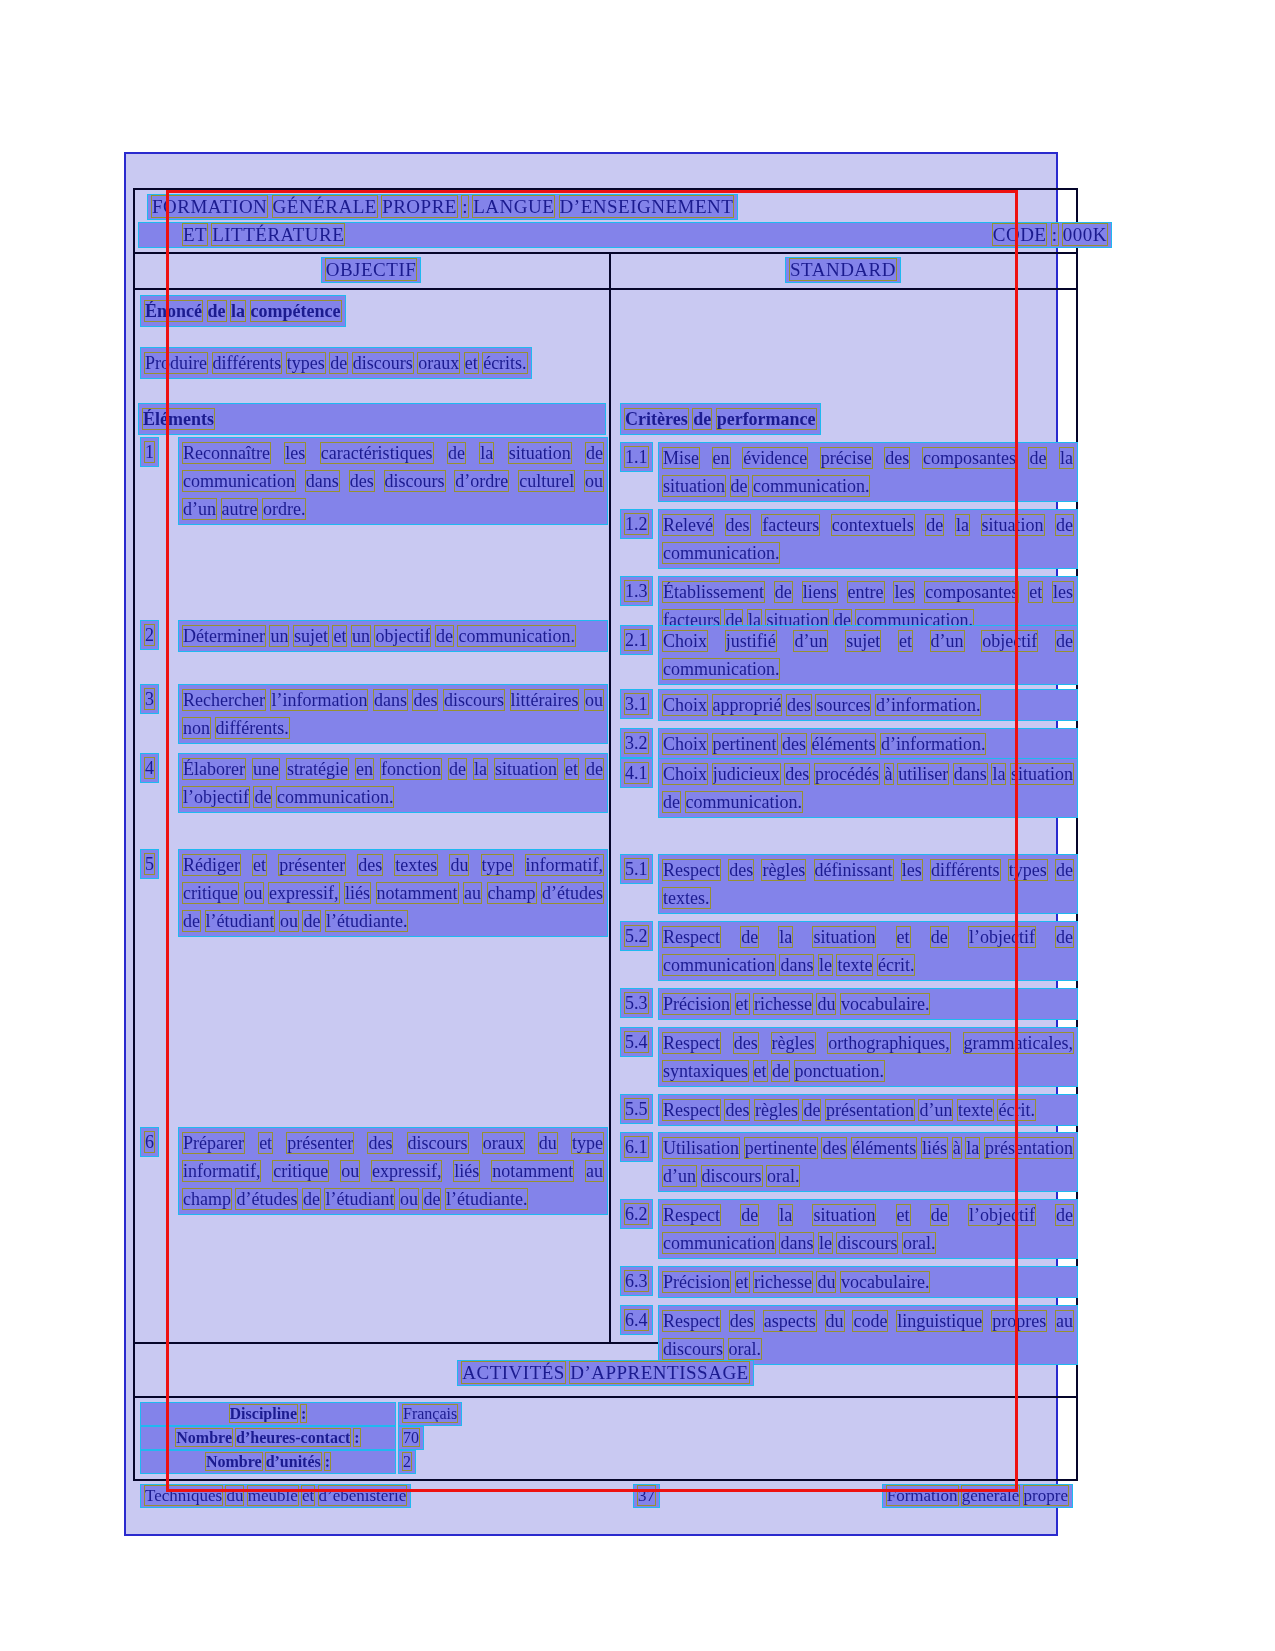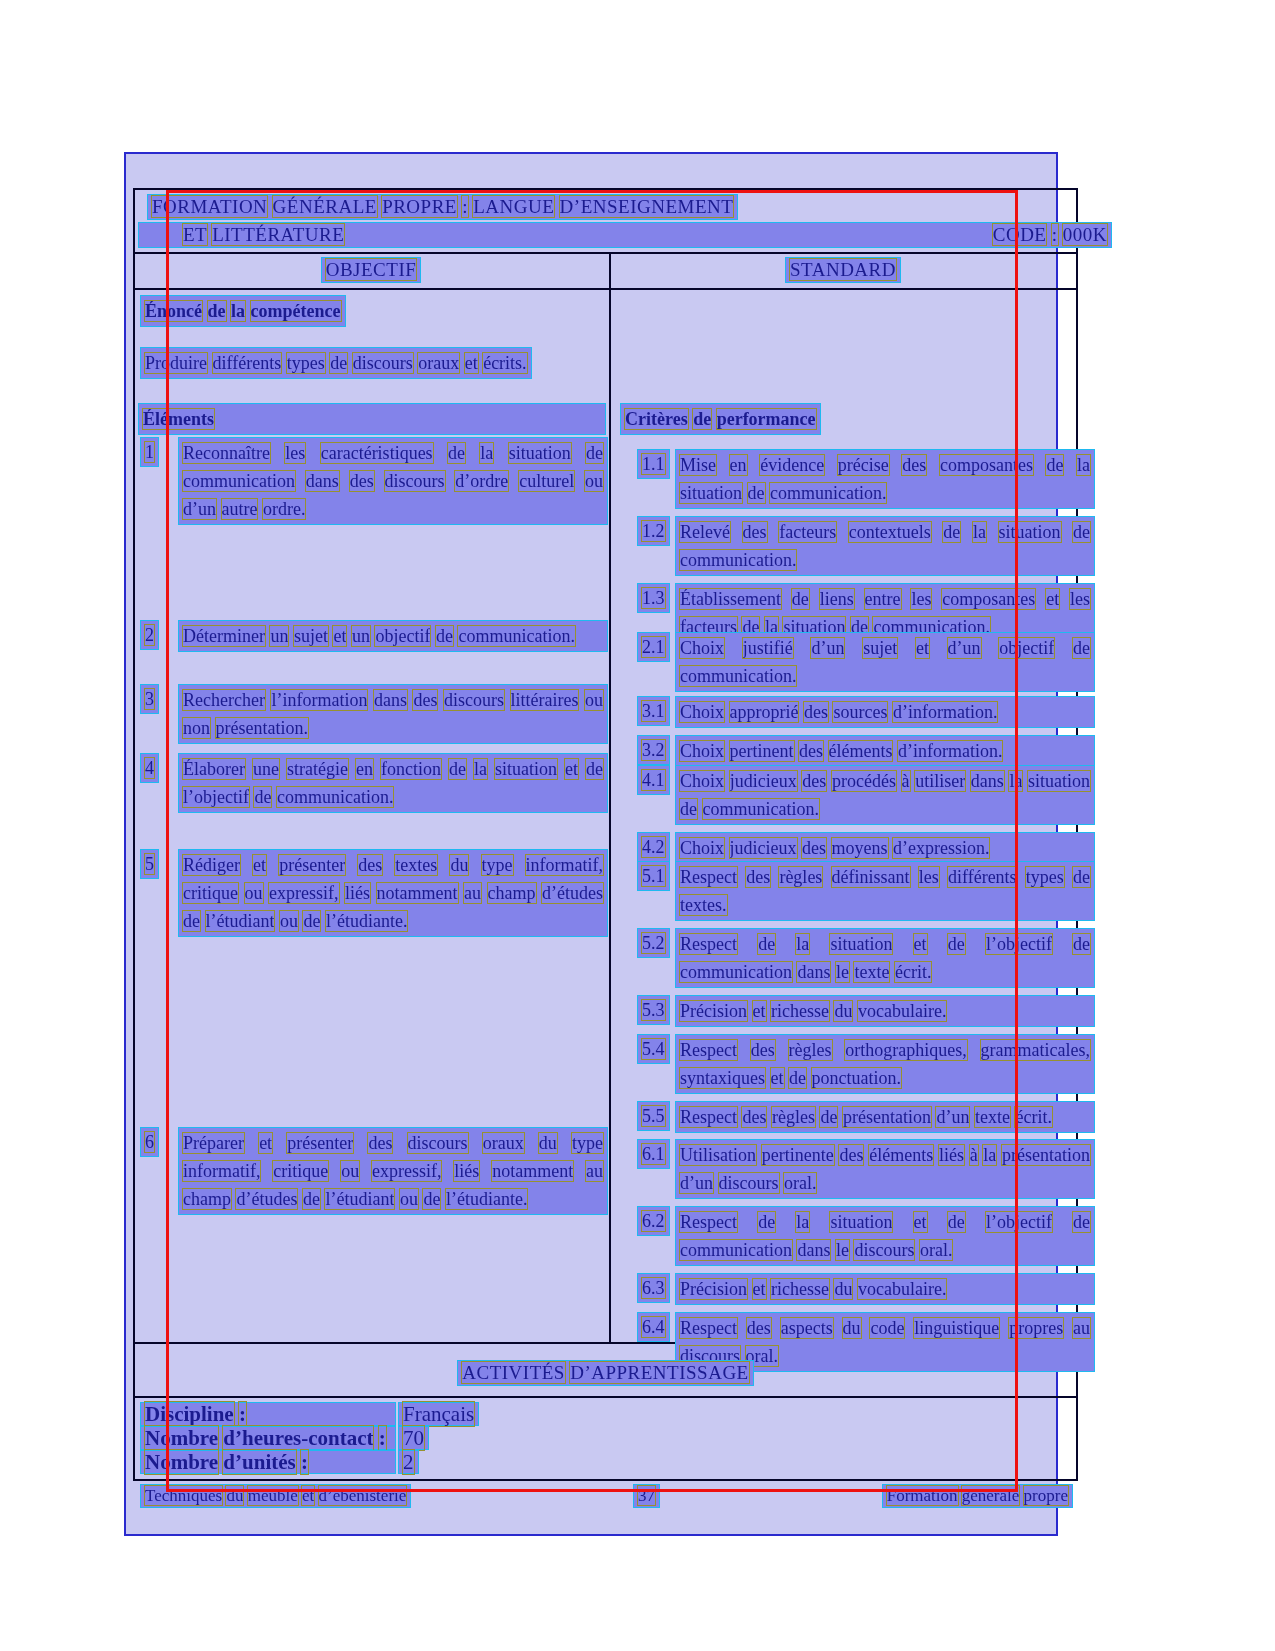--- a/index.html
+++ b/index.html
@@ -18,25 +18,25 @@
     padding:1px 4px;box-decoration-break:clone;-webkit-box-decoration-break:clone;}
   .fit{display:inline-block;}
   .w{outline:1px solid var(--olive,#97912f);}
   .txt{font-size:18px;line-height:28px;text-align:justify;word-spacing:1px;}
   .b{font-weight:bold;}
   .hdr{font-size:19px;letter-spacing:.5px;}
   .center{text-align:center;}
   .rowpair{position:absolute;left:140px;width:938px;z-index:30;}
   .num{position:absolute;left:0;top:0;padding:0 4px;}
   .ltext{margin-left:38px;width:420px;}
-  .rcol{position:absolute;left:480px;top:12px;width:455px;margin-left:17px;}
+  .rcol{position:absolute;left:480px;top:5px;width:455px;}
   .crit{position:relative;padding-left:38px;margin-bottom:7px;}
   .ctext{width:410px;}
   .titlebar{display:flex;justify-content:space-between;align-items:baseline;padding-left:44px;}
-  .fieldrow{position:absolute;left:140px;z-index:30;font-size:21px;line-height:20px;}
+  .fieldrow{position:absolute;left:140px;z-index:30;font-size:16px;line-height:20px;text-align:center;}
   .flabel{display:inline-block;width:246px;}
   .fvalue{position:absolute;left:258px;top:0;}
   .footer{position:absolute;left:140px;top:1484px;width:933px;display:flex;
     justify-content:space-between;font-size:17px;z-index:30;}
 </style>
 </head>
 <body>
 
 <div class="canvas">
 
@@ -106,44 +106,40 @@
     <div class="rcol">
       <div class="crit">
         <span class="bar num words"><span class="w">2.1</span></span>
         <div class="bar ctext words"><span class="w">Choix</span> <span class="w">justifié</span> <span class="w">d’un</span> <span class="w">sujet</span> <span class="w">et</span> <span class="w">d’un</span> <span class="w">objectif</span> <span class="w">de</span> <span class="w">communication.</span></div>
       </div>
     </div>
   </div>
 
   <div class="rowpair txt" style="top:684px;">
     <span class="bar num words"><span class="w">3</span></span>
-    <div class="bar ltext words"><span class="w">Rechercher</span> <span class="w">l’information</span> <span class="w">dans</span> <span class="w">des</span> <span class="w">discours</span> <span class="w">littéraires</span> <span class="w">ou</span> <span class="w">non</span> <span class="w">présentation.</span></div>
+    <div class="bar ltext words"><span class="w">Rechercher</span> <span class="w">l’information</span> <span class="w">dans</span> <span class="w">des</span> <span class="w">discours</span> <span class="w">littéraires</span> <span class="w">ou</span> <span class="w">non</span> <span class="w">différents.</span></div>
     <div class="rcol">
       <div class="crit">
         <span class="bar num words"><span class="w">3.1</span></span>
         <div class="bar ctext words"><span class="w">Choix</span> <span class="w">approprié</span> <span class="w">des</span> <span class="w">sources</span> <span class="w">d’information.</span></div>
       </div>
       <div class="crit">
         <span class="bar num words"><span class="w">3.2</span></span>
         <div class="bar ctext words"><span class="w">Choix</span> <span class="w">pertinent</span> <span class="w">des</span> <span class="w">éléments</span> <span class="w">d’information.</span></div>
       </div>
     </div>
   </div>
 
   <div class="rowpair txt" style="top:753px;">
     <span class="bar num words"><span class="w">4</span></span>
     <div class="bar ltext words"><span class="w">Élaborer</span> <span class="w">une</span> <span class="w">stratégie</span> <span class="w">en</span> <span class="w">fonction</span> <span class="w">de</span> <span class="w">la</span> <span class="w">situation</span> <span class="w">et</span> <span class="w">de</span> <span class="w">l’objectif</span> <span class="w">de</span> <span class="w">communication.</span></div>
     <div class="rcol">
       <div class="crit">
         <span class="bar num words"><span class="w">4.1</span></span>
         <div class="bar ctext words"><span class="w">Choix</span> <span class="w">judicieux</span> <span class="w">des</span> <span class="w">procédés</span> <span class="w">à</span> <span class="w">utiliser</span> <span class="w">dans</span> <span class="w">la</span> <span class="w">situation</span> <span class="w">de</span> <span class="w">communication.</span></div>
-      </div>
-      <div class="crit">
-        <span class="bar num words"><span class="w">4.2</span></span>
-        <div class="bar ctext words"><span class="w">Choix</span> <span class="w">judicieux</span> <span class="w">des</span> <span class="w">moyens</span> <span class="w">d’expression.</span></div>
       </div>
     </div>
   </div>
 
   <div class="rowpair txt" style="top:849px;">
     <span class="bar num words"><span class="w">5</span></span>
     <div class="bar ltext words"><span class="w">Rédiger</span> <span class="w">et</span> <span class="w">présenter</span> <span class="w">des</span> <span class="w">textes</span> <span class="w">du</span> <span class="w">type</span> <span class="w">informatif,</span> <span class="w">critique</span> <span class="w">ou</span> <span class="w">expressif,</span> <span class="w">liés</span> <span class="w">notamment</span> <span class="w">au</span> <span class="w">champ</span> <span class="w">d’études</span> <span class="w">de</span> <span class="w">l’étudiant</span> <span class="w">ou</span> <span class="w">de</span> <span class="w">l’étudiante.</span></div>
     <div class="rcol">
       <div class="crit">
         <span class="bar num words"><span class="w">5.1</span></span>

